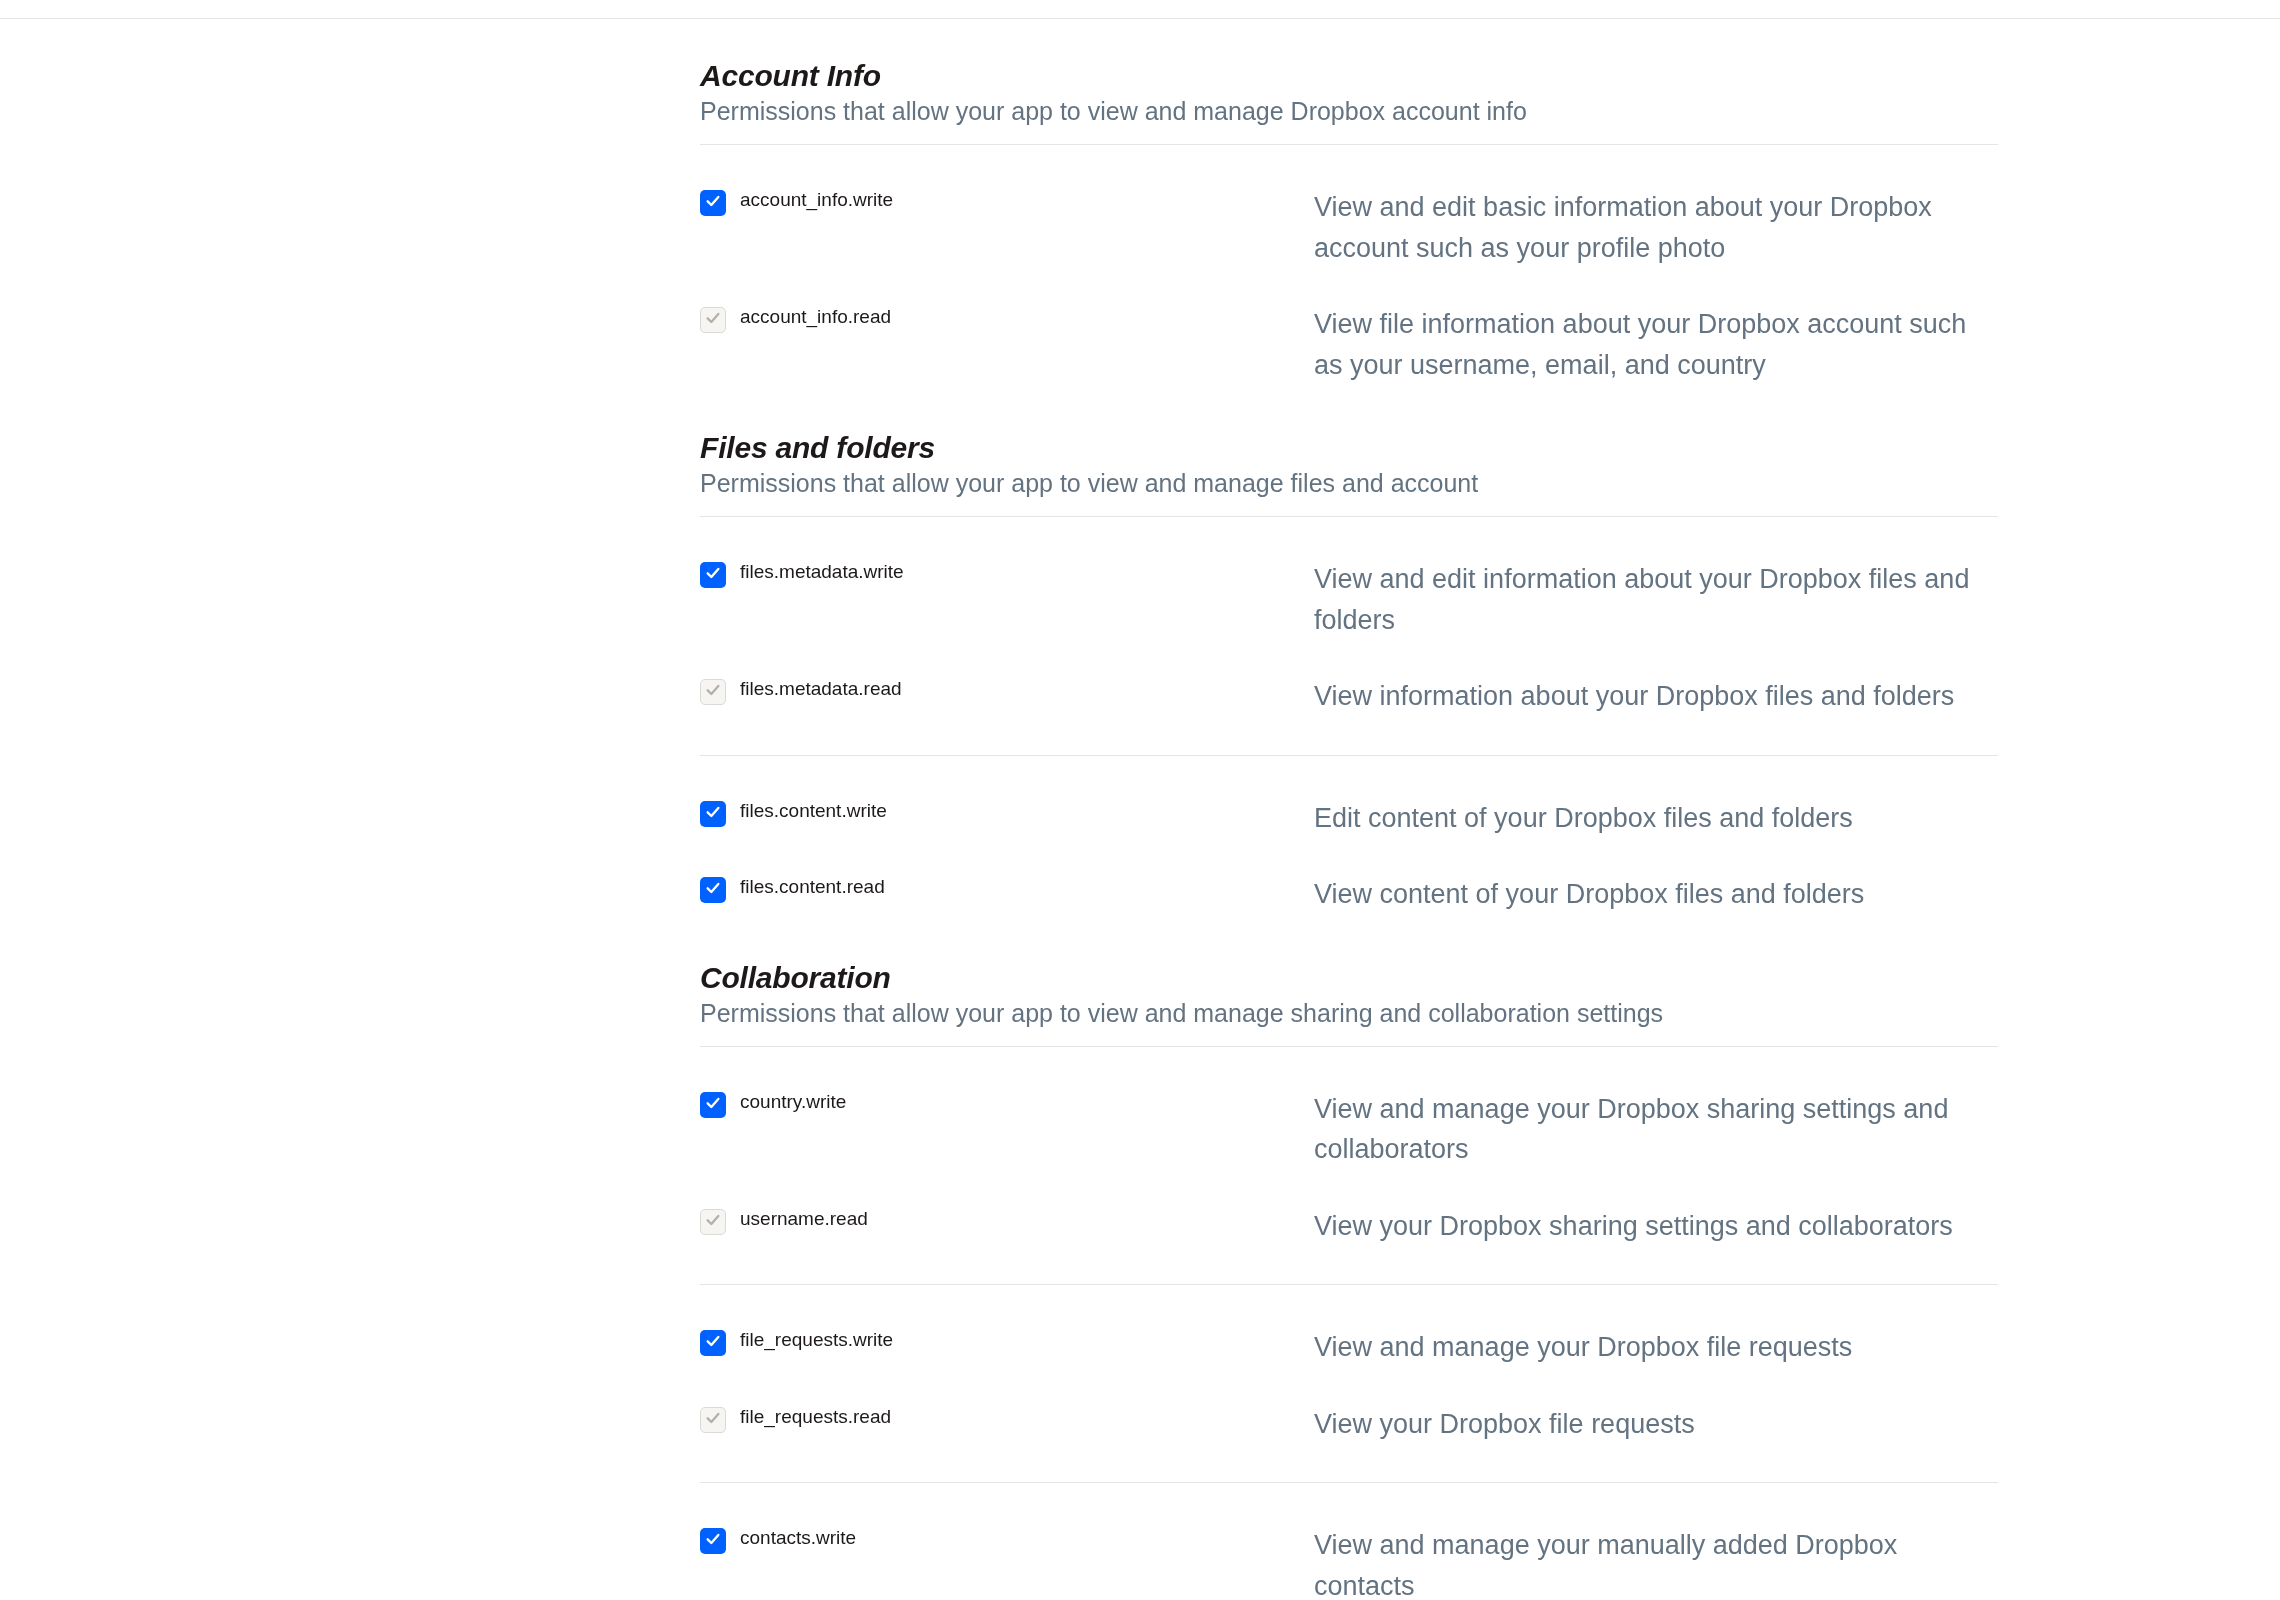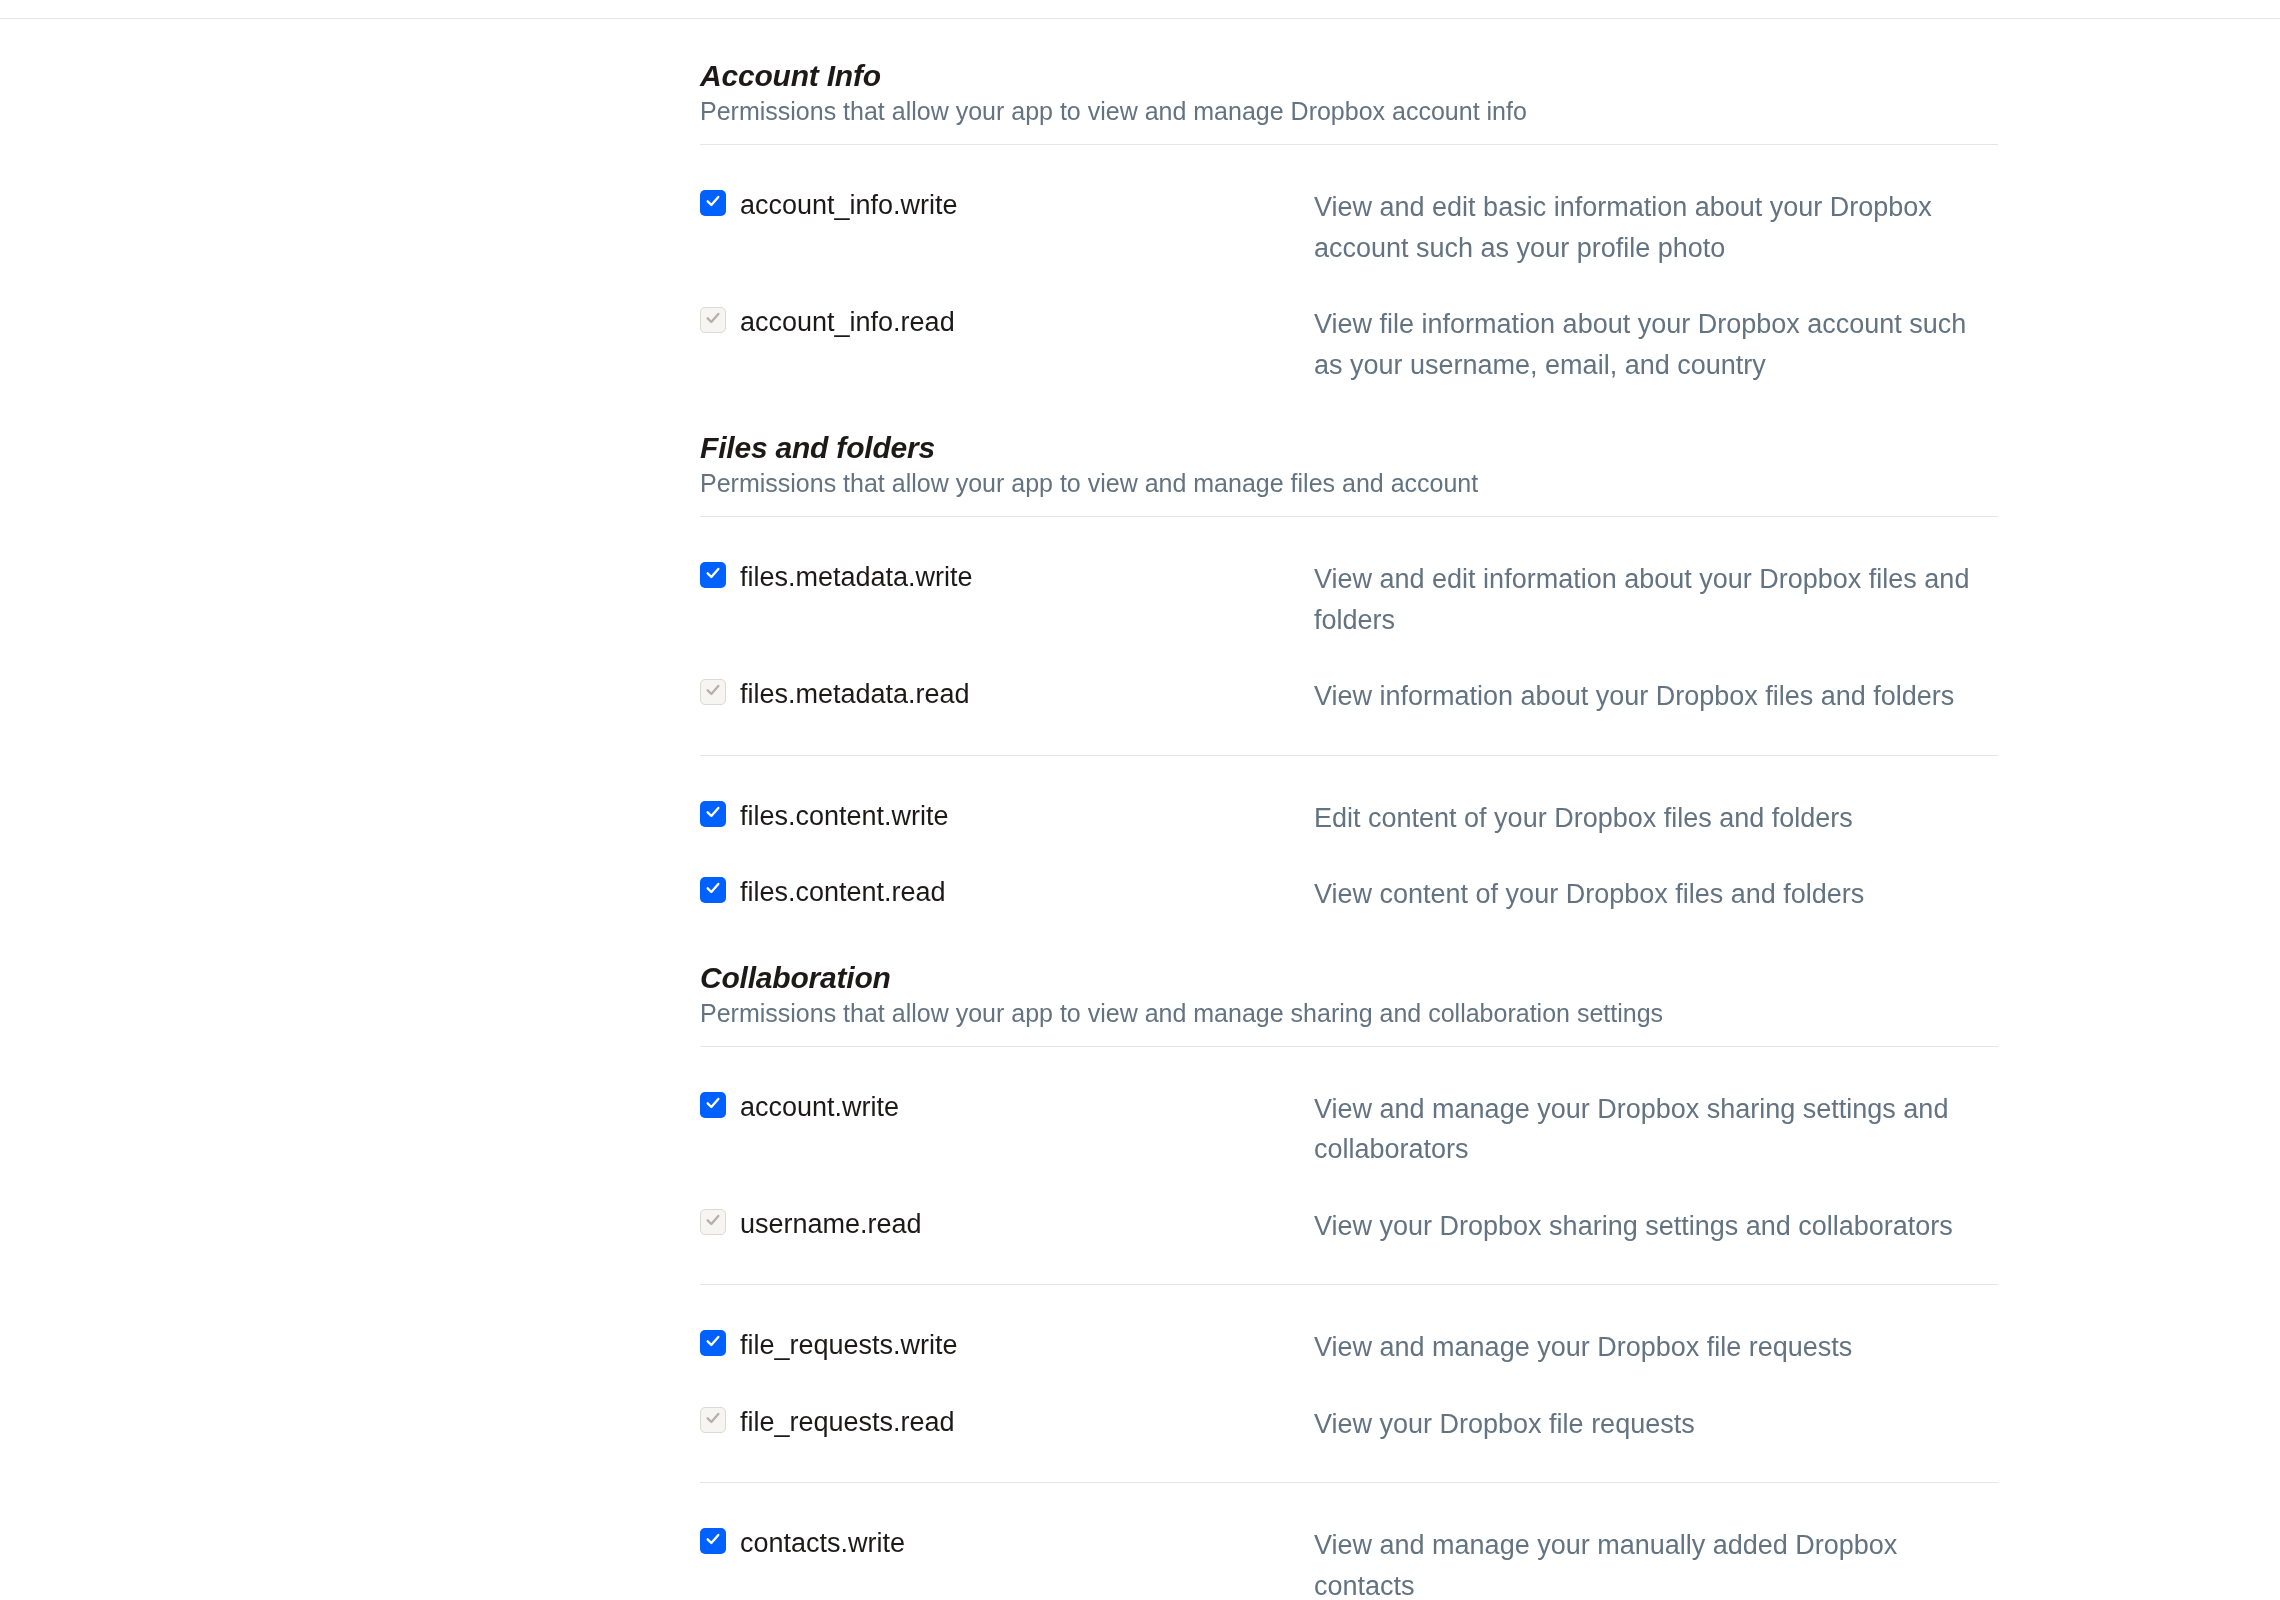--- a/index.html
+++ b/index.html
@@ -85,21 +85,21 @@
       width: 16px;
       height: 16px;
     }
     .checkbox.checked svg path {
       stroke: #ffffff;
     }
     .checkbox.disabled svg path {
       stroke: #b4b0ab;
     }
     .perm-name {
-      font-size: 27px;
+      font-size: 19px;
       font-weight: 400;
       color: #1e1919;
       line-height: 1.35;
     }
     .perm-desc {
       font-size: 27px;
       font-weight: 400;
       color: #637381;
       line-height: 1.5;
       flex: 1;
@@ -207,21 +207,21 @@
       <div class="section-subtitle">Permissions that allow your app to view and manage sharing and collaboration settings</div>
       <hr class="section-hr">
       <div class="perm-group">
         <div class="perm-row">
           <div class="perm-left">
             <div class="checkbox checked">
               <span><svg viewBox="0 0 24 24" fill="none">
                   <path d="M4 12.5 L9.5 18 L20 6" stroke-width="3.5" stroke-linecap="round" stroke-linejoin="round"></path>
                 </svg></span>
             </div>
-            <div class="perm-name">account.write</div>
+            <div class="perm-name">country.write</div>
           </div>
           <div class="perm-desc">View and manage your Dropbox sharing settings and collaborators</div>
         </div>
         <div class="perm-row">
           <div class="perm-left">
             <div class="checkbox disabled">
               <span><svg viewBox="0 0 24 24" fill="none">
                   <path d="M4 12.5 L9.5 18 L20 6" stroke-width="3.5" stroke-linecap="round" stroke-linejoin="round"></path>
                 </svg></span>
             </div>

